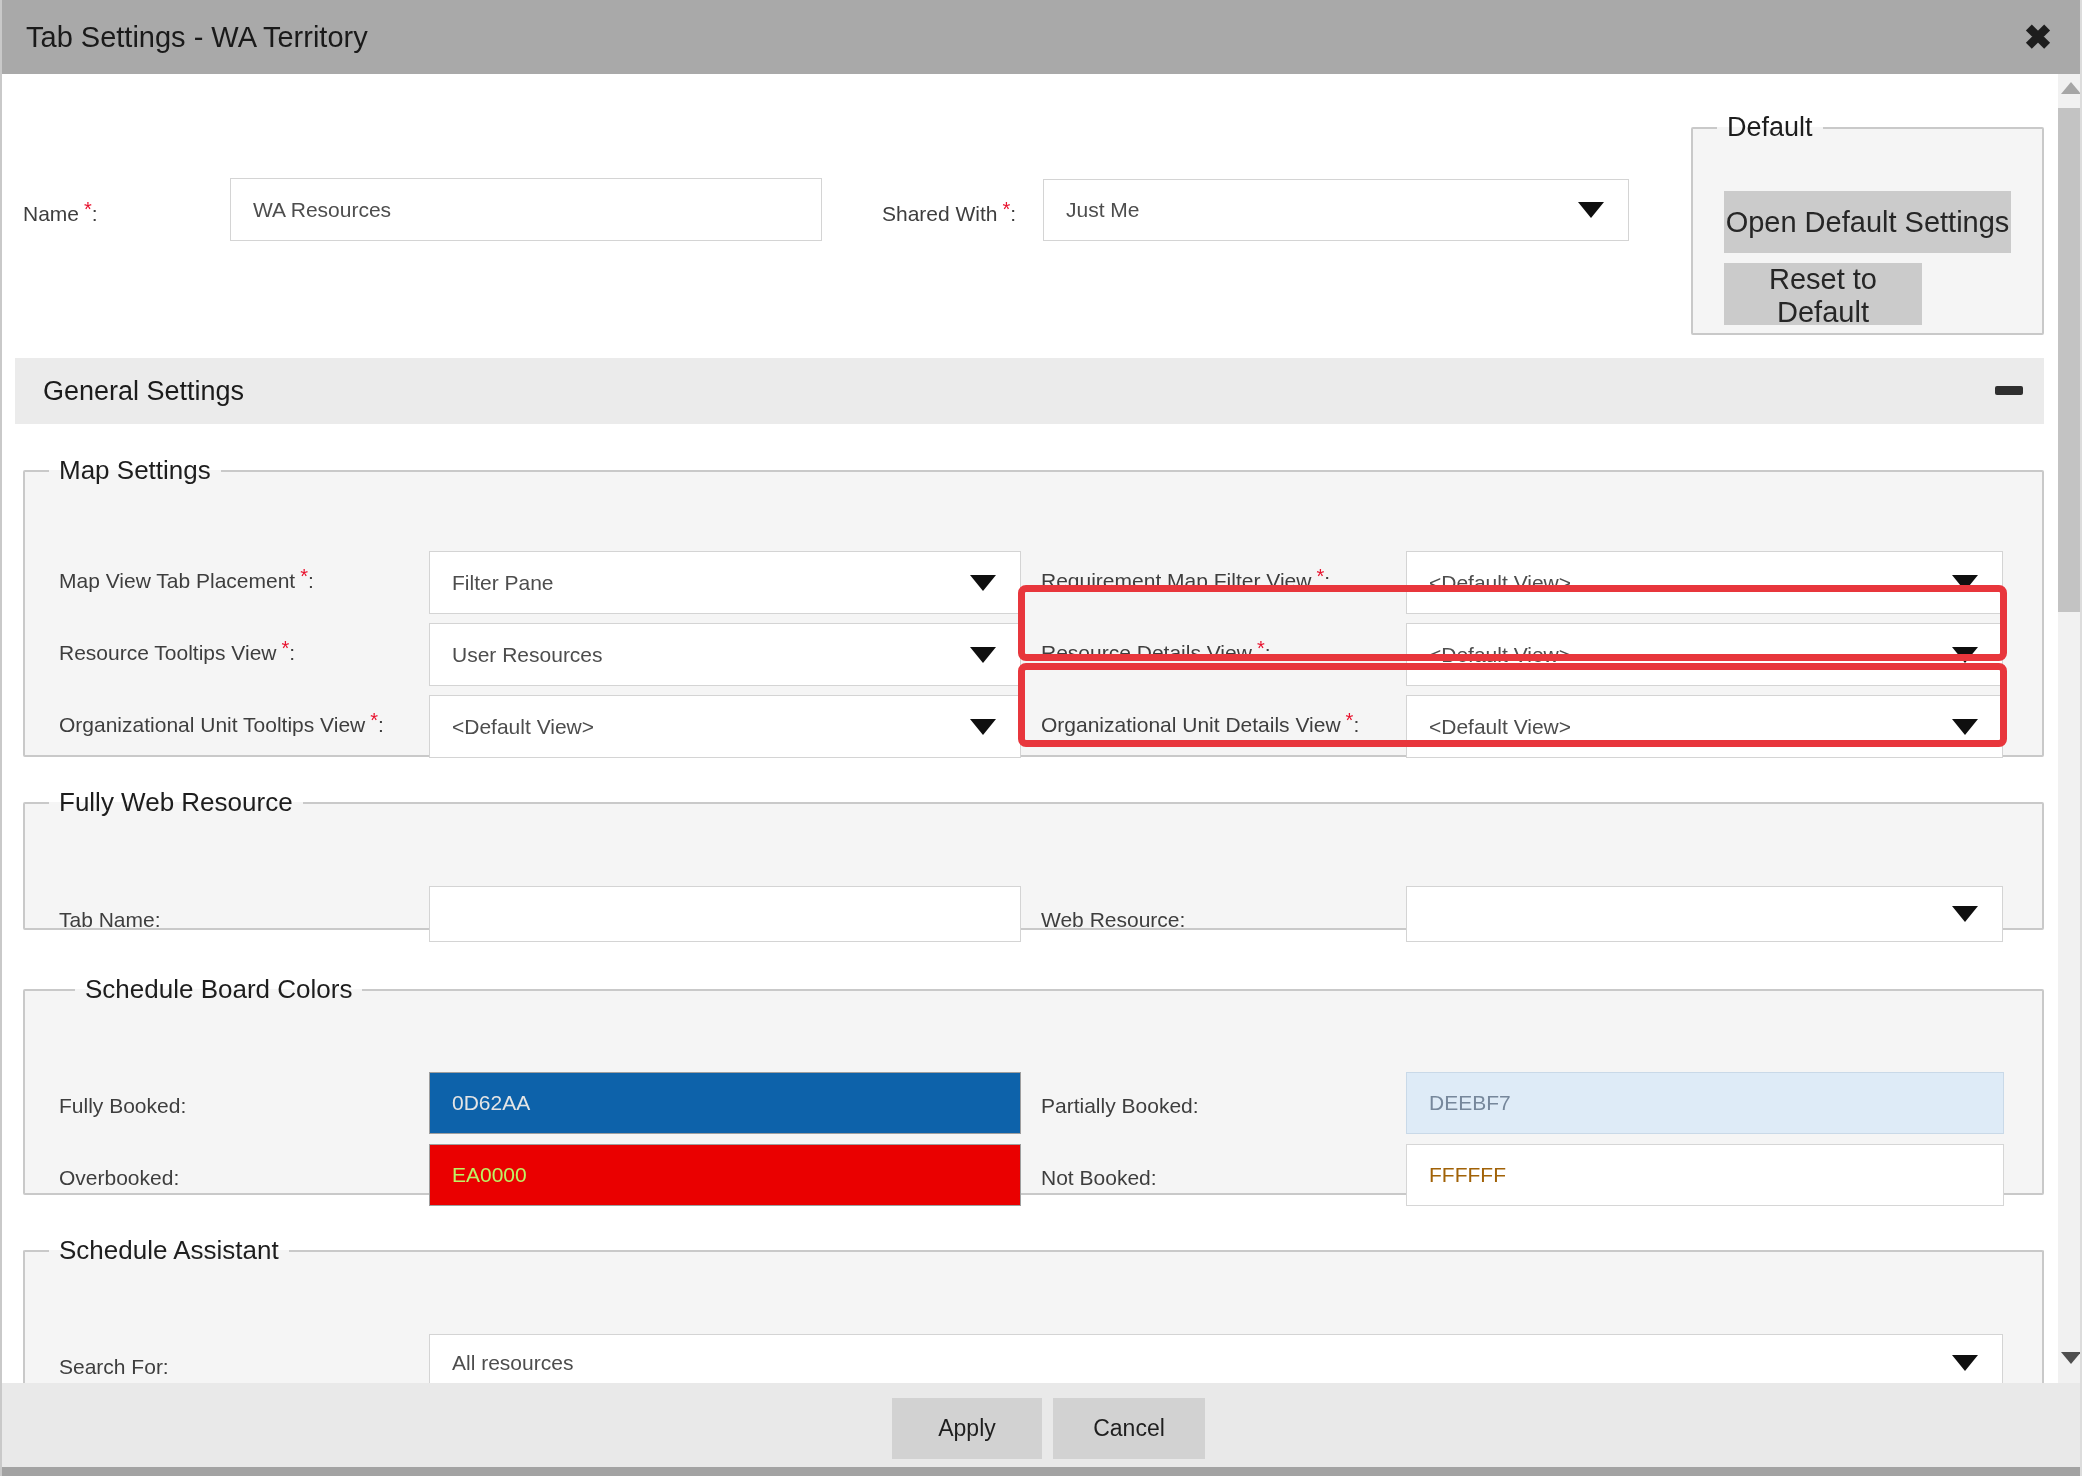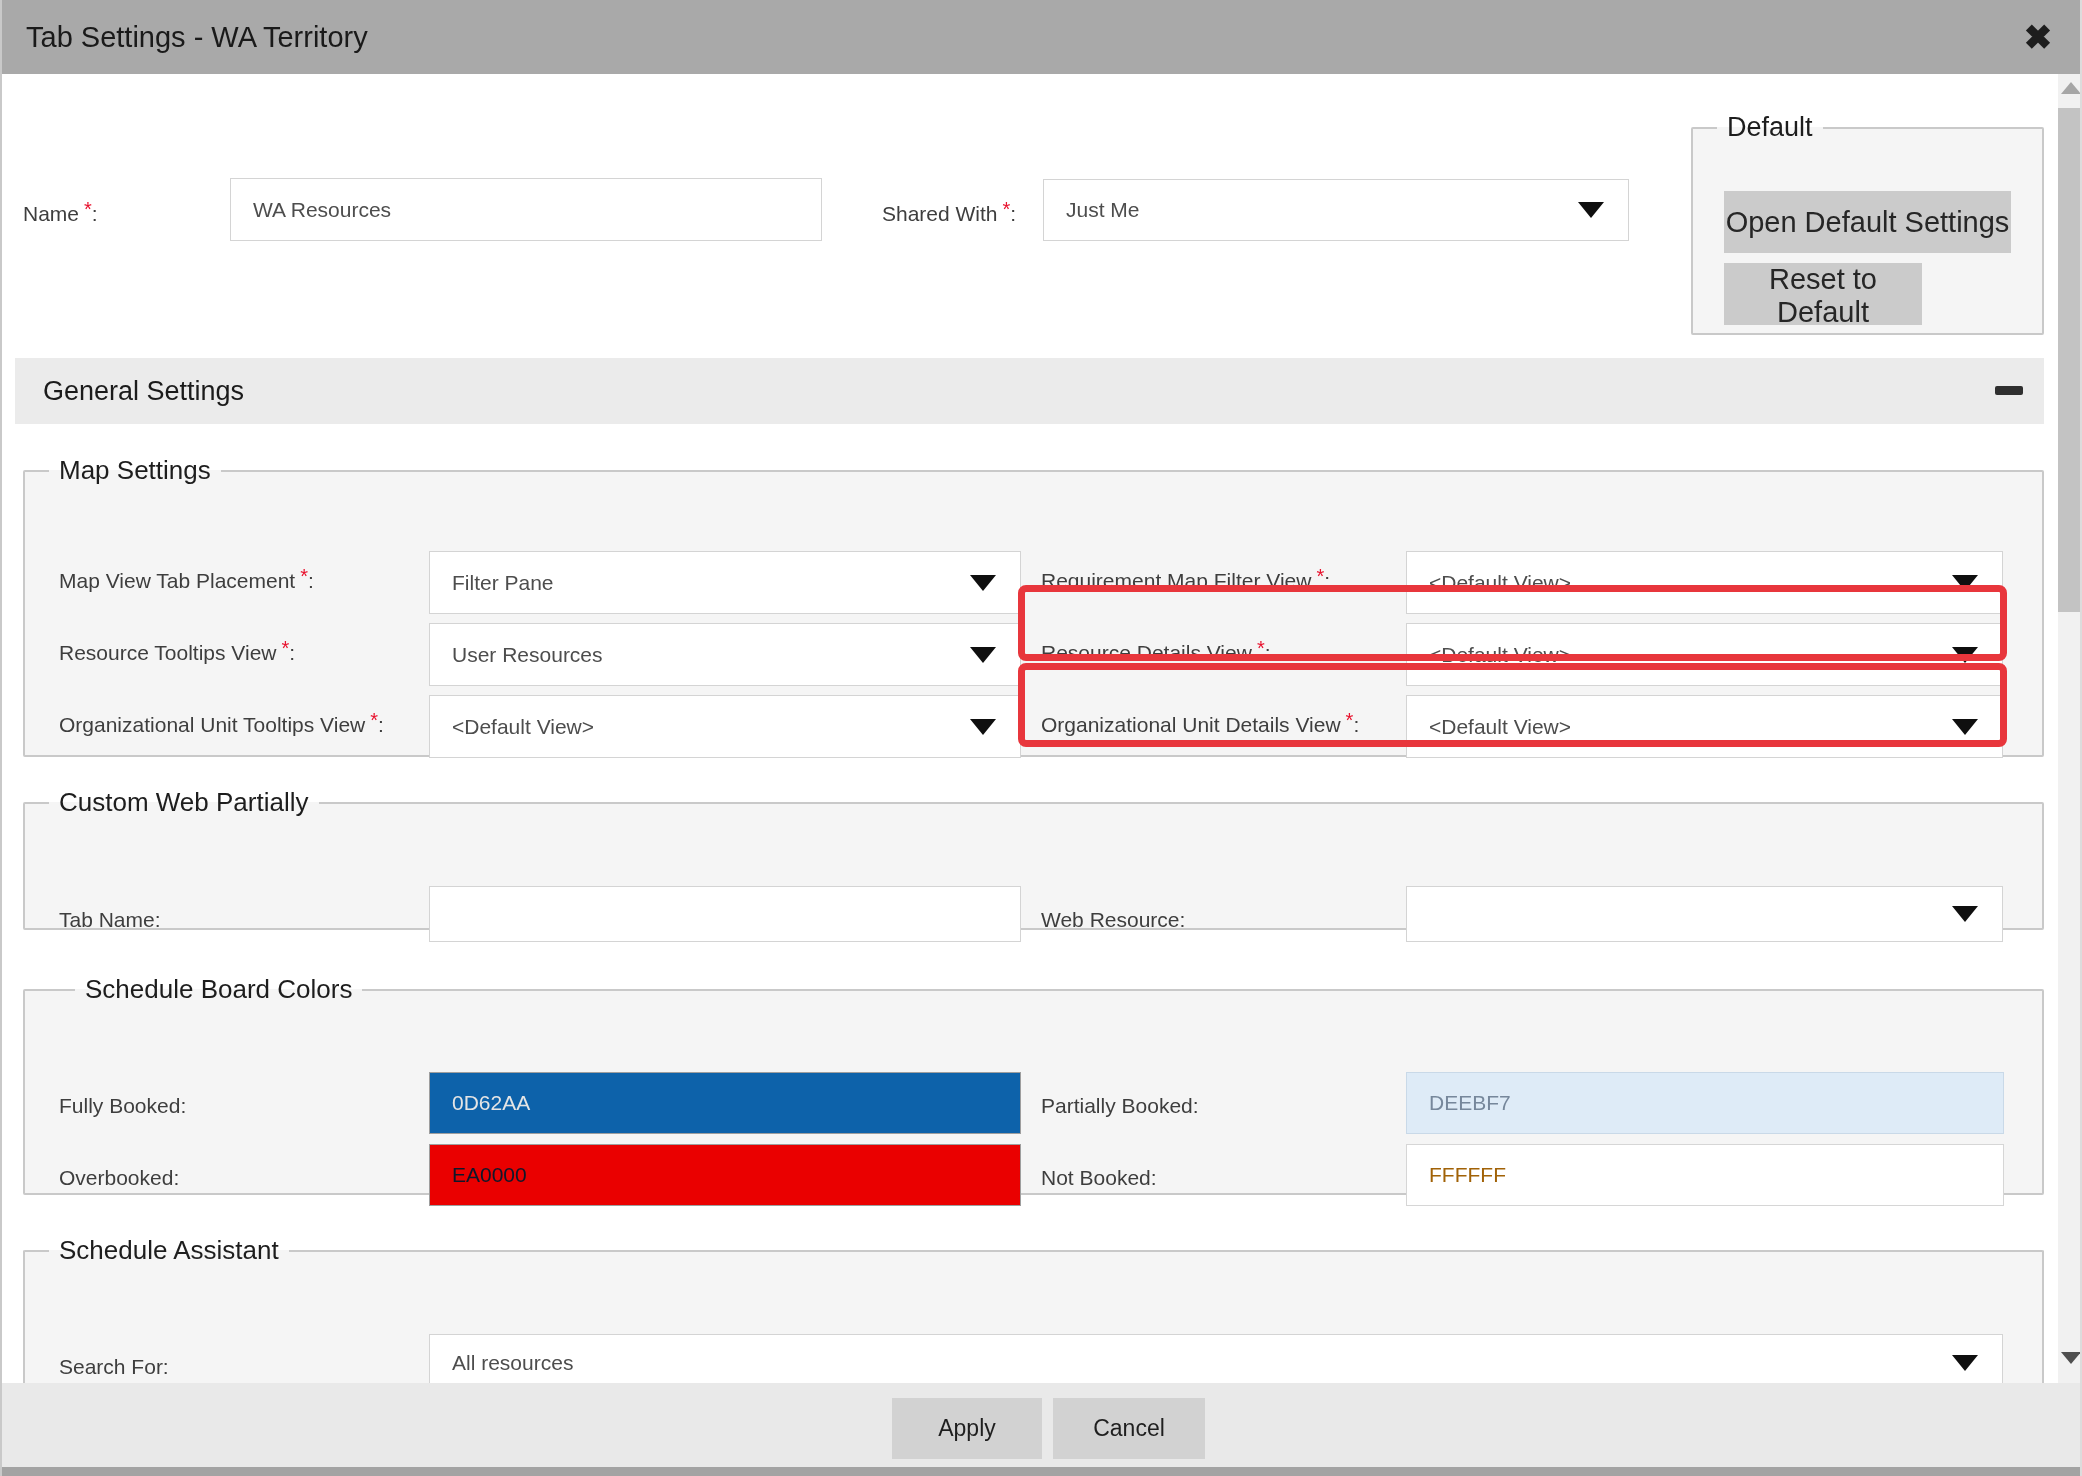--- a/index.html
+++ b/index.html
@@ -139,21 +139,21 @@
     <div class="box dd" style="left:1381px; top:209px; width:597px; height:63px;">
       <span>&lt;Default View&gt;</span>
         <span class="caret"></span>
     </div>
   </fieldset>
 
   <div class="hl" style="left:1016px; top:585px; width:989px; height:76px;"></div>
   <div class="hl" style="left:1016px; top:663px; width:989px; height:84px;"></div>
 
   <fieldset style="left:21px; top:787px; width:2021px; height:143px;">
-    <legend>Custom Web Partially</legend>
+    <legend>Fully Web Resource</legend>
     <div class="lbl" style="left:34px; top:90px;">Tab Name:</div>
     <div class="box" style="left:404px; top:68px; width:592px; height:56px;">
       <span></span>
     </div>
     <div class="lbl" style="left:1016px; top:90px;">Web Resource:</div>
     <div class="box dd" style="left:1381px; top:68px; width:597px; height:56px;">
       <span></span>
         <span class="caret"></span>
     </div>
   </fieldset>
@@ -164,21 +164,21 @@
     <div class="lbl" style="left:34px; top:89px;">Fully Booked:</div>
     <div class="box" style="left: 404px; top: 67px; width: 592px; height: 62px; background-color: rgb(13, 98, 170); color: #e5e5e5; border-color: rgb(158, 158, 158);">
       <span>0D62AA</span>
     </div>
     <div class="lbl" style="left:1016px; top:89px;">Partially Booked:</div>
     <div class="box" style="left: 1381px; top: 67px; width: 598px; height: 62px; background-color: rgb(222, 235, 247); color: rgb(118, 135, 155); border-color: rgb(201, 217, 232);">
       <span>DEEBF7</span>
     </div>
 
     <div class="lbl" style="left:34px; top:161px;">Overbooked:</div>
-    <div class="box" style="left: 404px; top: 139px; width: 592px; height: 62px; background-color: rgb(234, 0, 0); color: #0f172a; border-color: rgb(158, 158, 158);">
+    <div class="box" style="left: 404px; top: 139px; width: 592px; height: 62px; background-color: rgb(234, 0, 0); color: #bef264; border-color: rgb(158, 158, 158);">
       <span>EA0000</span>
     </div>
     <div class="lbl" style="left:1016px; top:161px;">Not Booked:</div>
     <div class="box" style="left: 1381px; top: 139px; width: 598px; height: 62px; background-color: rgb(255, 255, 255); color: #a16207; border-color: rgb(214, 214, 214);">
       <span>FFFFFF</span>
     </div>
   </fieldset>
 
   <fieldset style="left:21px; top:1235px; width:2021px; height:165px; border-bottom:none;">
     <legend>Schedule Assistant</legend>

